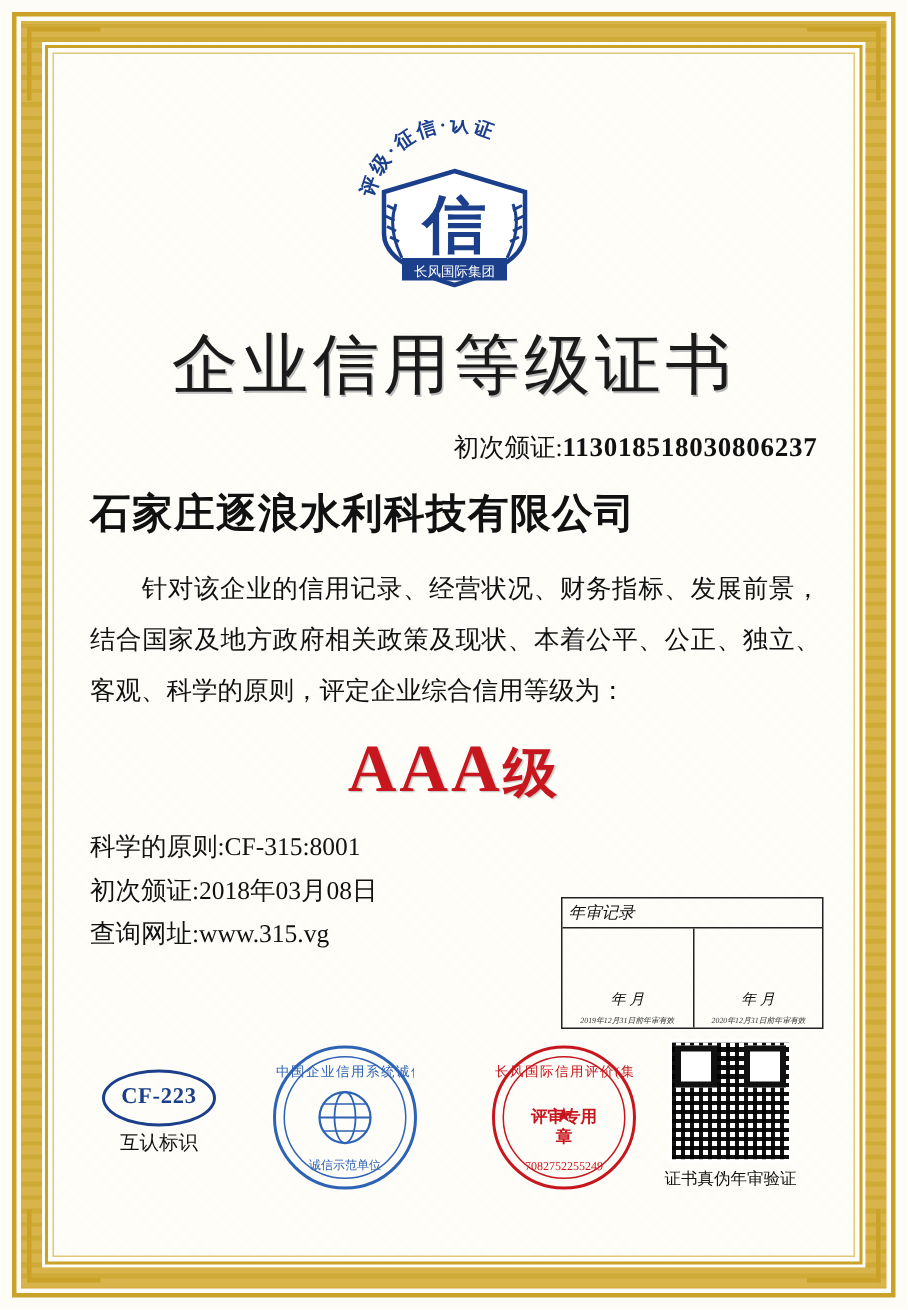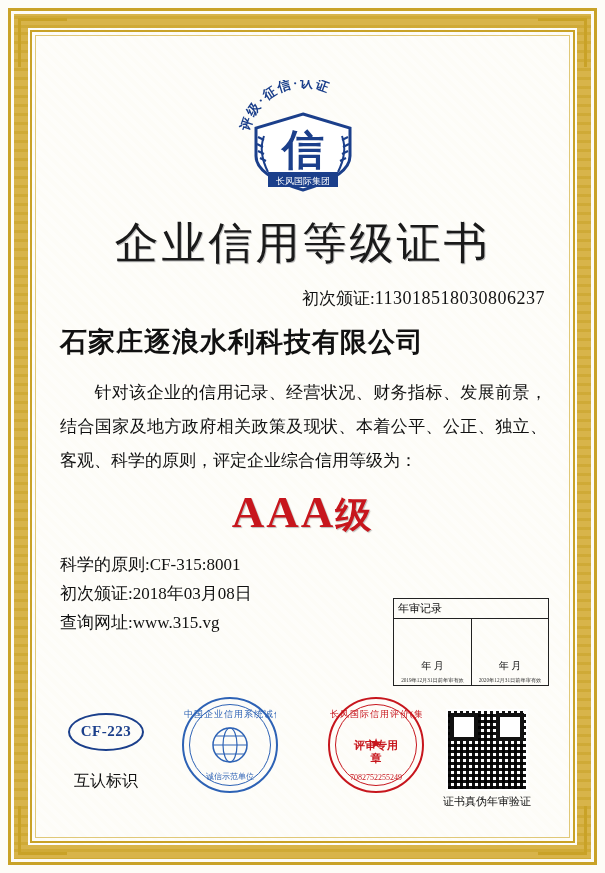--- a/index.html
+++ b/index.html
@@ -99,21 +99,21 @@
   }
 
   .credit-code {
     text-align: right;
     padding-right: 18px;
     margin-top: 14px;
     font-size: 17px;
     color: #111;
   }
   .credit-code .code-num {
-    font-weight: normal;
+    font-weight: bold;
     font-size: 18px;
     letter-spacing: 0.5px;
   }
 
   .company {
     margin-top: 14px;
     padding-left: 18px;
     font-size: 27px;
     font-weight: bold;
     color: #111;
@@ -148,24 +148,25 @@
     line-height: 29px;
     color: #111;
     width: 330px;
   }
 
   
   .review-box {
     position: absolute;
     right: 14px;
     top: 556px;
-    width: 156px;
+    width: 175px;
     border: 1px solid #222;
     box-sizing: border-box;
     background: transparent;
+    font-style: italic;
   }
   .review-title {
     font-size: 11px;
     padding: 2px 4px;
     border-bottom: 1px solid #222;
     color: #111;
   }
   .review-cells {
     display: flex;
     height: 66px;
@@ -200,23 +201,23 @@
     left: 8px;
     right: 8px;
     bottom: 14px;
     height: 128px;
   }
   .seal {
     position: absolute;
     text-align: center;
   }
   .seal-caption {
-    font-size: 16px;
-    color: #111;
-    margin-top: 20px;
+    font-size: 13px;
+    color: #111;
+    margin-top: 2px;
   }
 
   .seal-cf {
     left: 18px;
     top: 24px;
   }
   .oval {
     width: 72px;
     height: 34px;
     border: 2px solid #1b3f8b;
@@ -278,21 +279,21 @@
   }
 
   .seal-red {
     left: 278px;
     top: 8px;
   }
 
   .qr-wrap {
     position: absolute;
     right: 24px;
-    top: 20px;
+    top: 4px;
     text-align: right;
   }
   .qr {
     width: 78px;
     height: 78px;
     margin: 0 auto;
     background-color: #fff;
     background-image:
       repeating-linear-gradient(90deg, #111 0 3px, #fff 3px 6px),
       repeating-linear-gradient(0deg, #111 0 3px, #fff 3px 6px);

